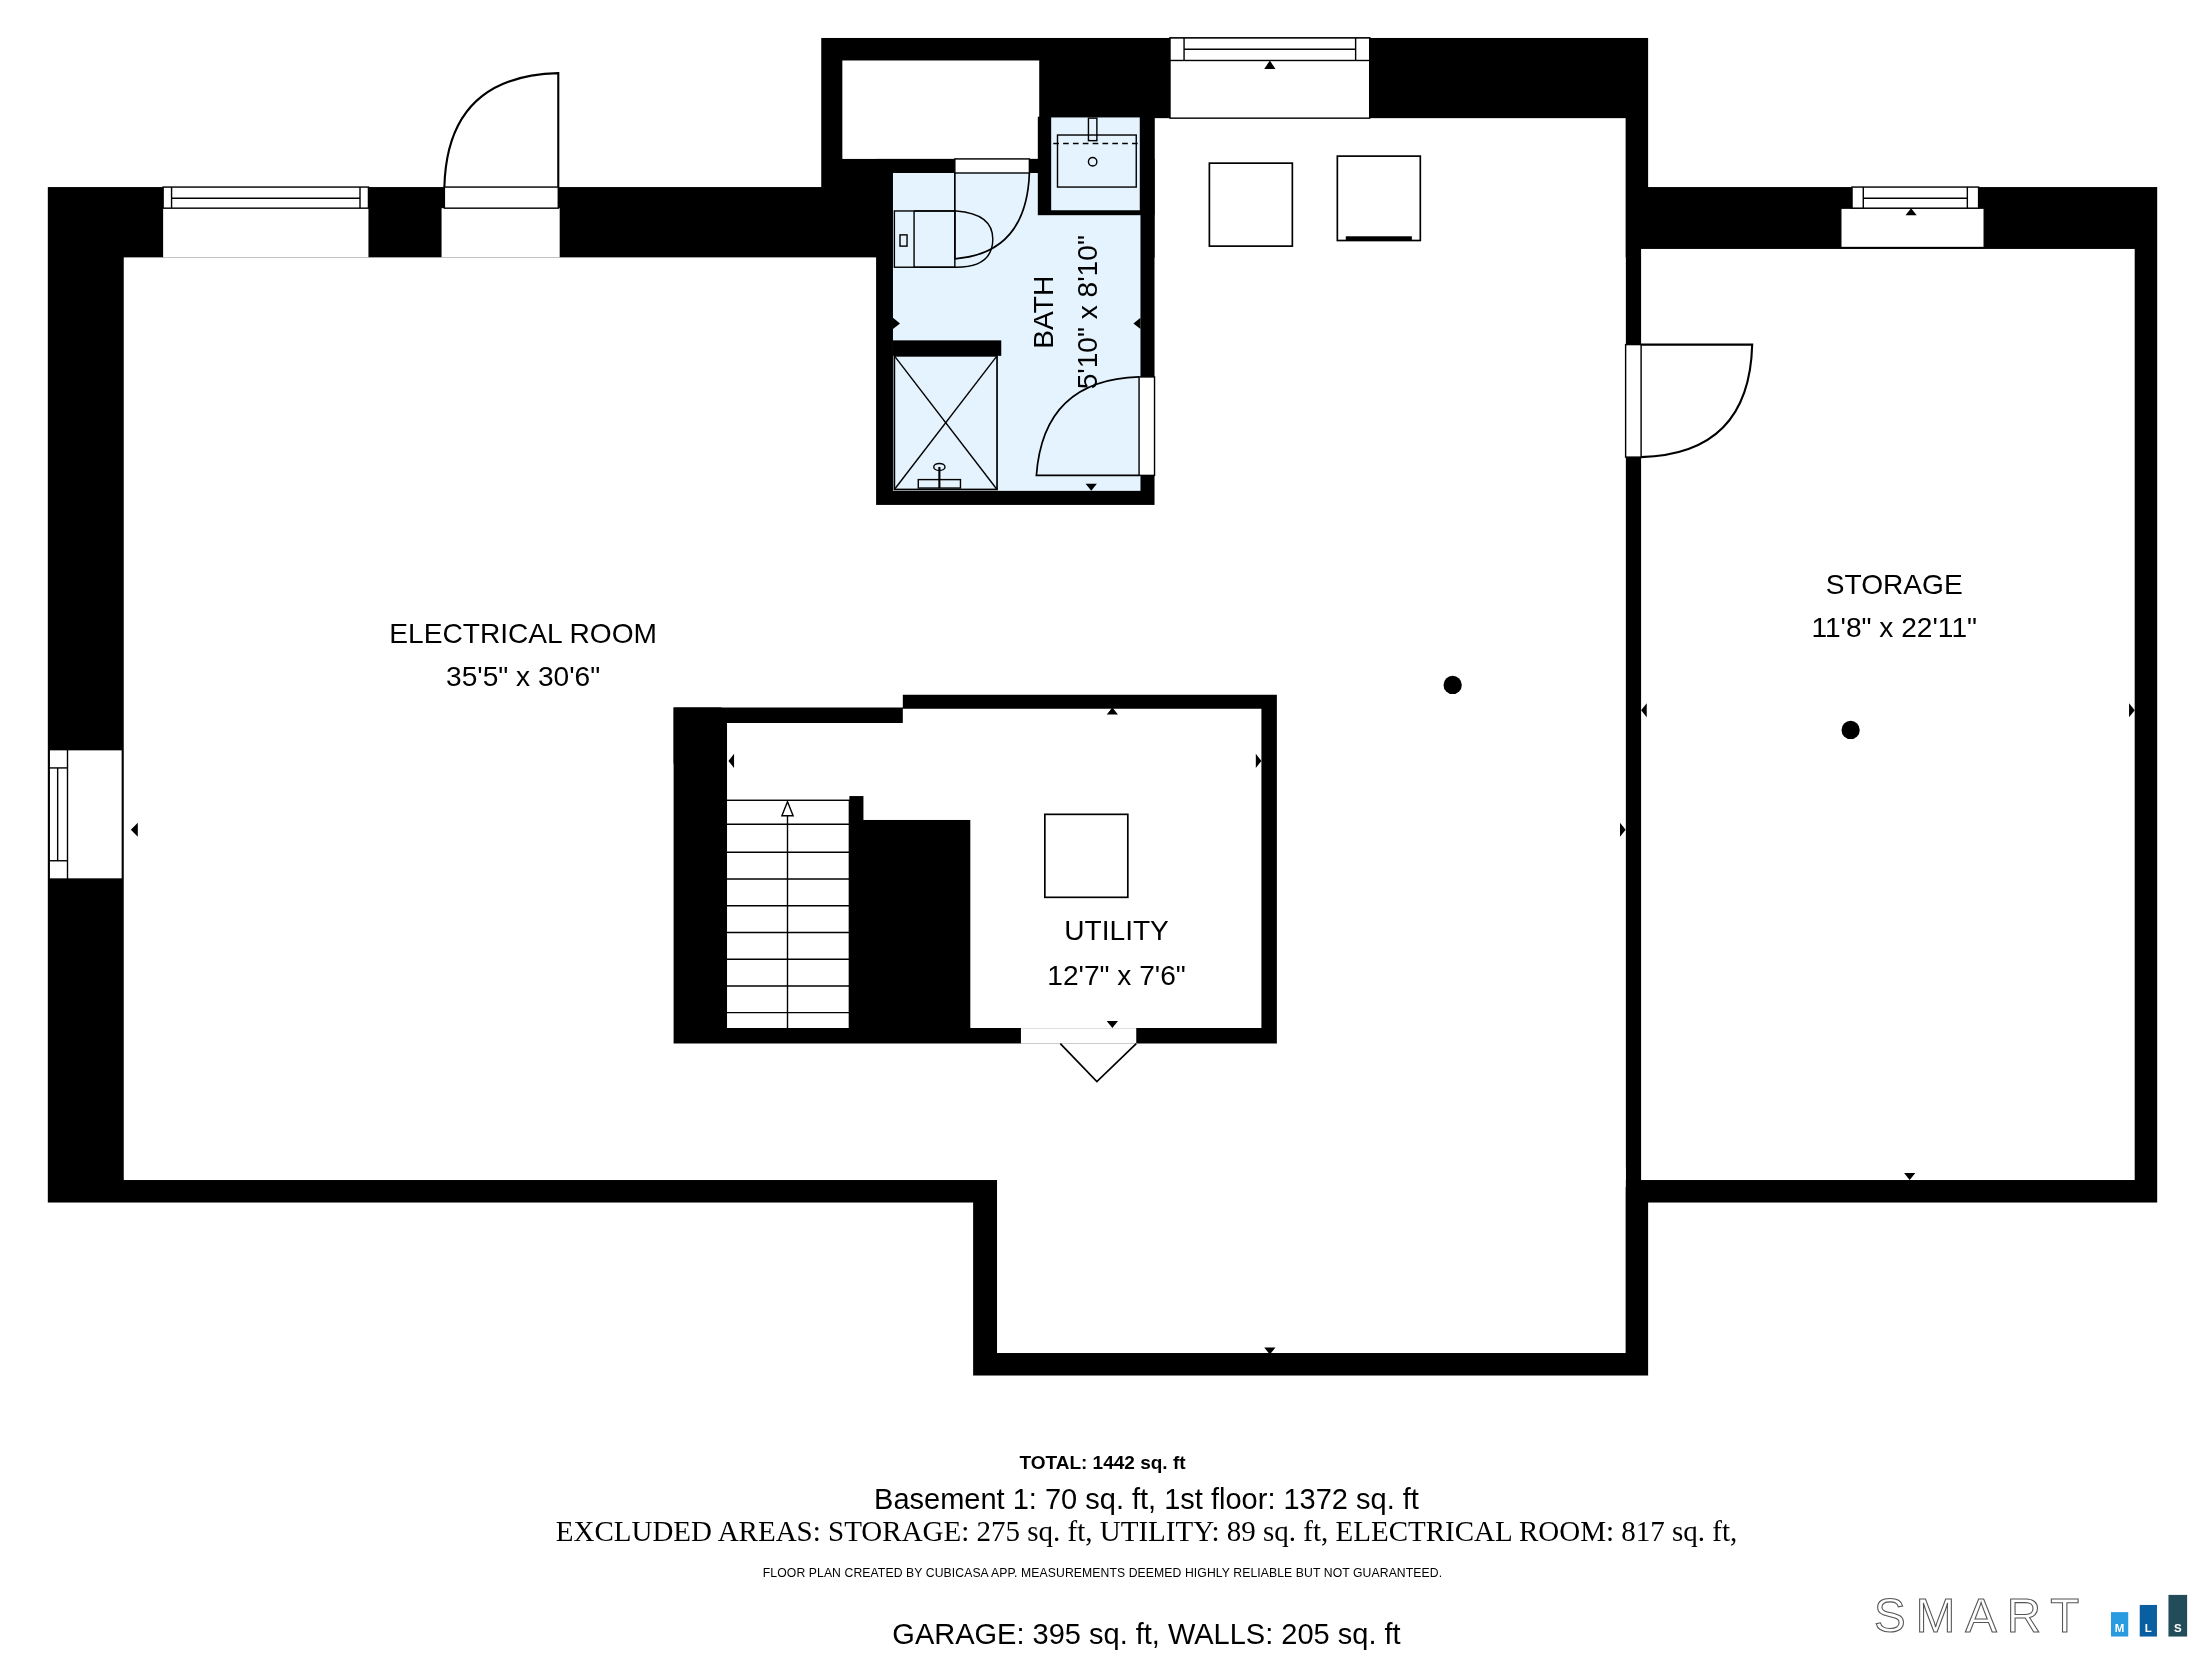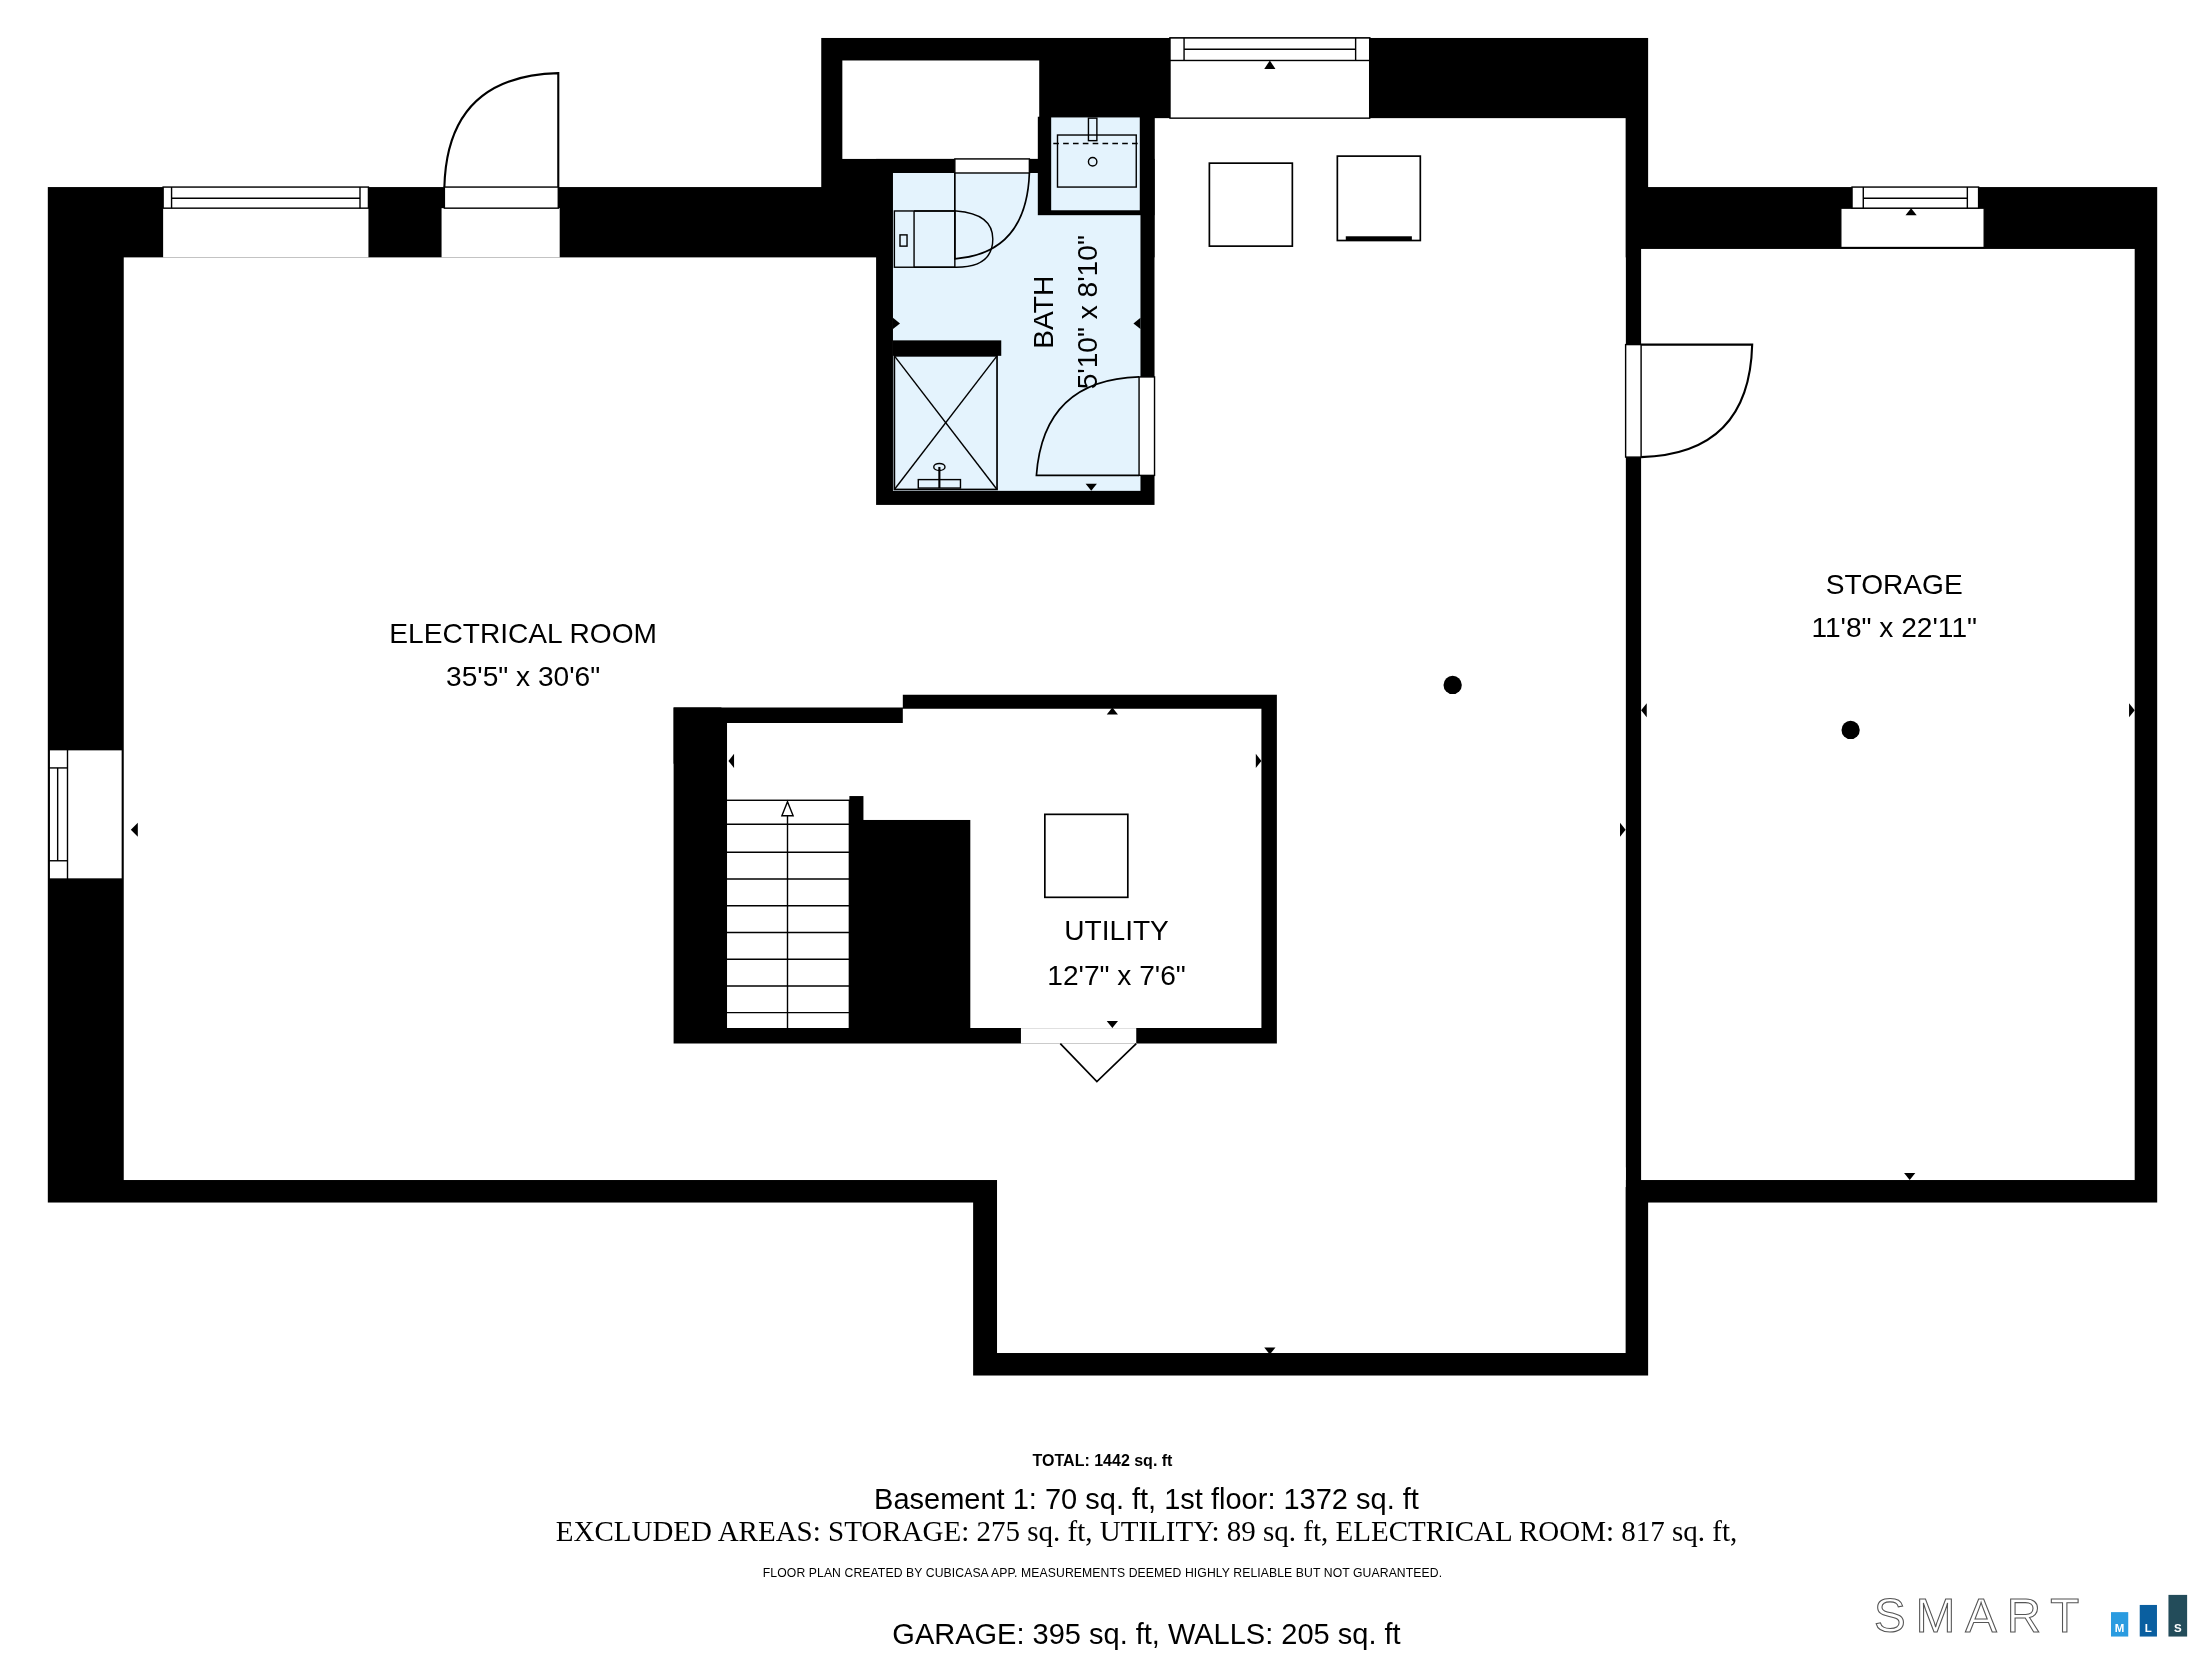--- a/index.html
+++ b/index.html
@@ -1,20 +1,20 @@
 <!DOCTYPE html>
 <html style="font-size:11.5px"><head>
 <meta charset="utf-8">
 <style>
   html, body { margin:0; padding:0; background:#ffffff; }
   body { width:2205px; height:1654px; position:relative; overflow:hidden; font-family:"Liberation Sans", sans-serif; }
   #plan { position:absolute; left:0; top:0; width:2205px; height:1654px; }
   .room-label { font-family:"Liberation Sans", sans-serif; font-size:20px; fill:#000; text-anchor:middle; }
   .footer { position:absolute; left:0; width:2205px; text-align:center; color:#000; font-family:"Liberation Sans", sans-serif; }
-  .f-total { top:1452px; font-size:16px; font-weight:bold; }
+  .f-total { top:1452px; font-size:19px; font-weight:bold; }
   .f-line { font-size:29px;margin-left:44px; }
   .f-l1 { top:1483px; }
   .f-l2 { top:1515px;font-family:Liberation Serif, serif; }
   .f-l3 { top:1618px; }
   .f-disc { top:1566px; font-size:12.2px; letter-spacing:0.1px; }
   .logo { position:absolute; left:1874px; top:1592px; width:316px; height:46px; }
 </style>
 </head>
 <body>
 

